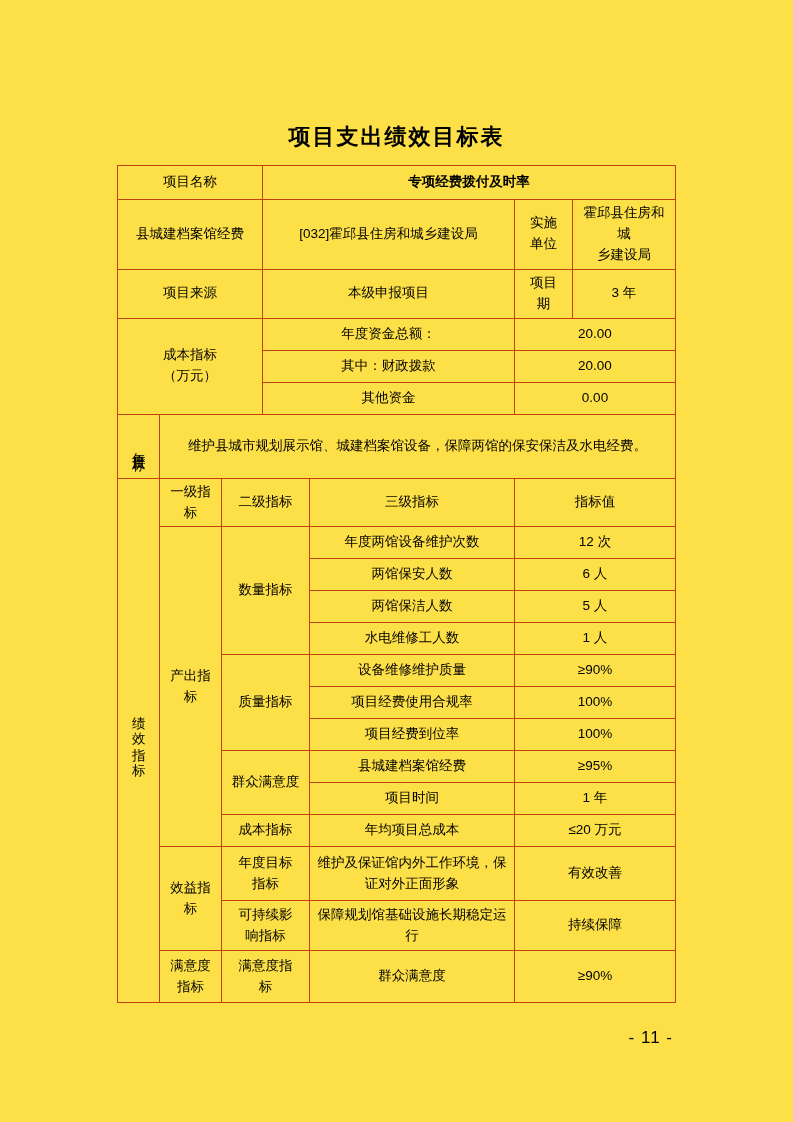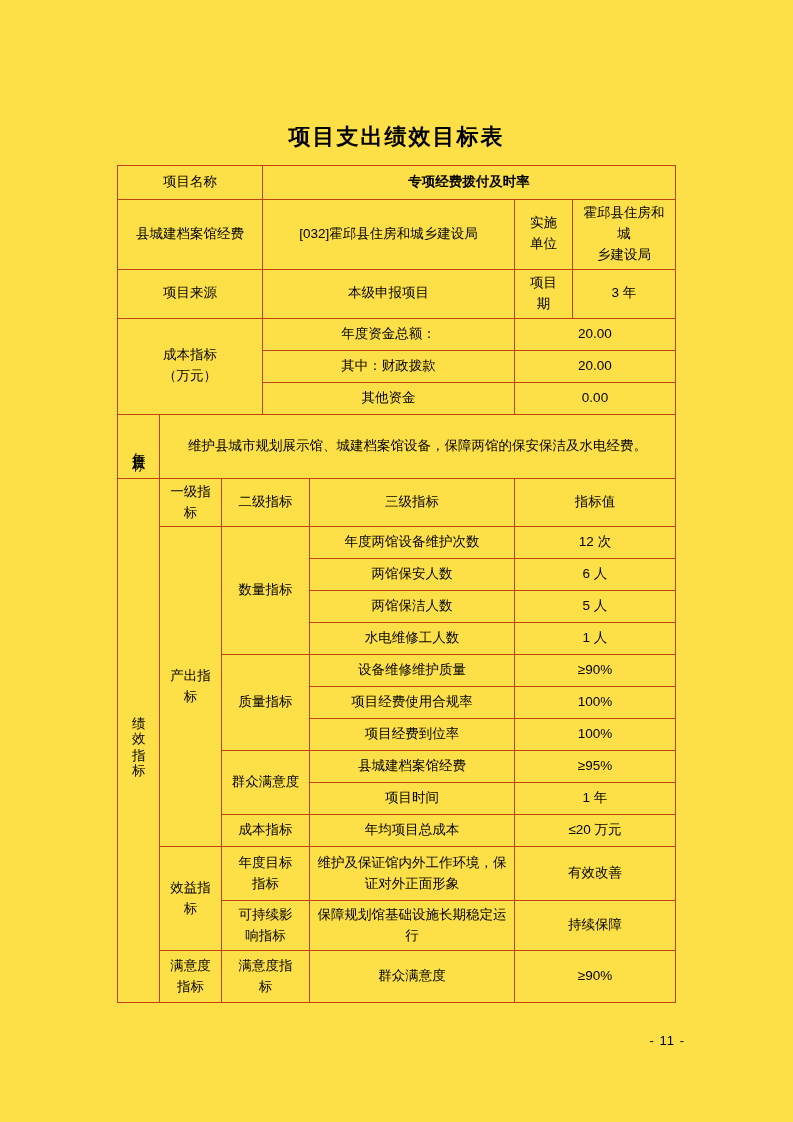--- a/index.html
+++ b/index.html
@@ -23,21 +23,21 @@
   }
   td.tl { text-align:left; padding-left:9px; }
   td.tr { text-align:right; padding-right:15px; }
   .bold { font-weight:bold; }
   .vertical {
     writing-mode:vertical-lr; text-orientation:upright; display:inline-block;
     letter-spacing:2px; line-height:1;
   }
   .vsp { letter-spacing:16px; }
   .page-number {
-    position:absolute; right:108px; bottom:74px; font-size:13px; letter-spacing:1px;
+    position:absolute; right:120px; bottom:74px; font-size:17px; letter-spacing:1px;
   }
 </style>
 </head>
 <body>
 
 <div class="page">
 
   <div class="doc-title">项目支出绩效目标表</div>
 
   <table class="main">

